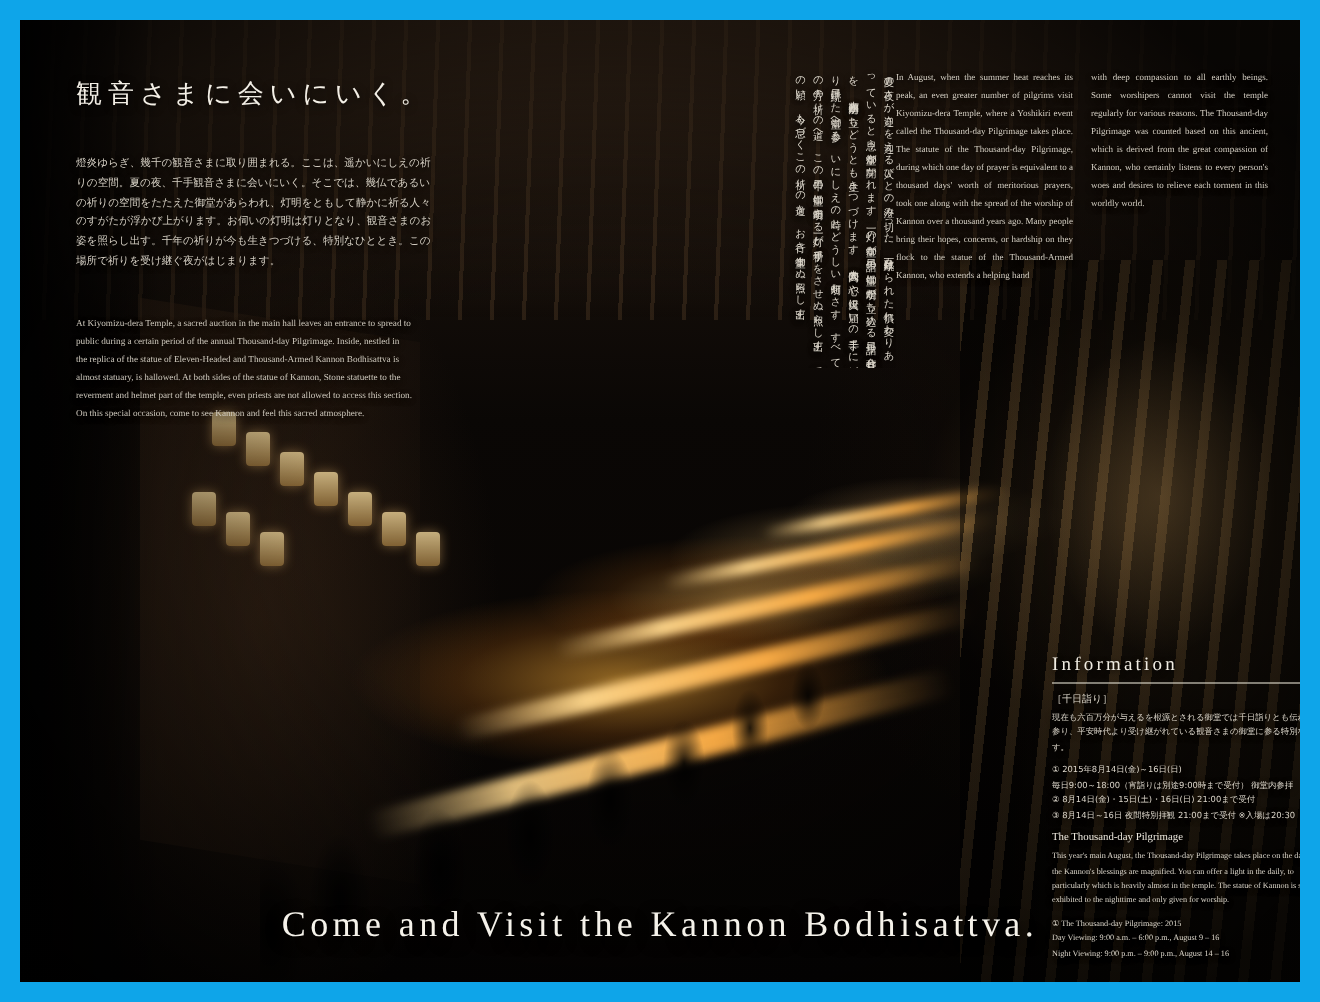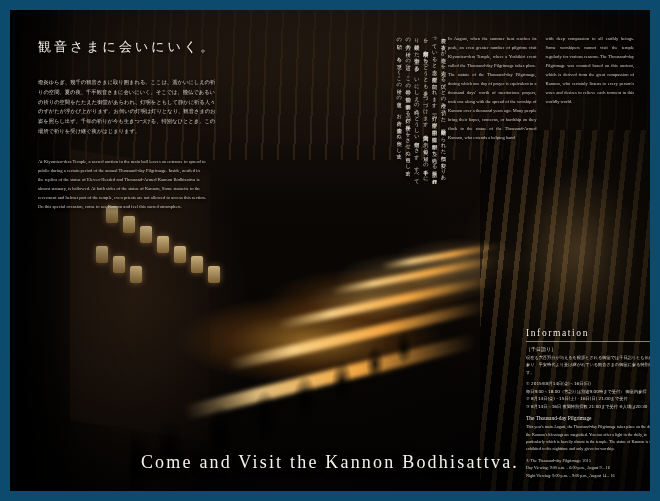--- a/index.html
+++ b/index.html
@@ -10,21 +10,21 @@
   body {
     width: 660px;
     height: 501px;
     font-family: "Liberation Serif", serif;
     overflow: hidden;
   }
   .poster {
     position: relative;
     width: 660px;
     height: 501px;
-    background: #0c4a6e;
+    background: #0ea5e9;
     box-sizing: border-box;
     padding: 10px;
   }
   .stage {
     position: relative;
     width: 640px;
     height: 481px;
     background: #0a0705;
     overflow: hidden;
   }

